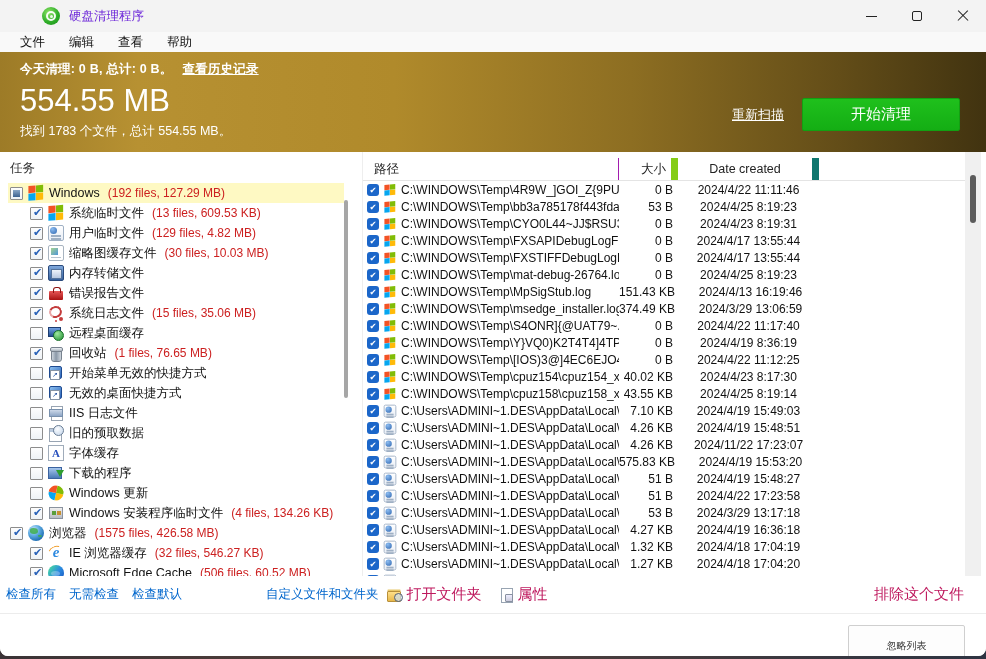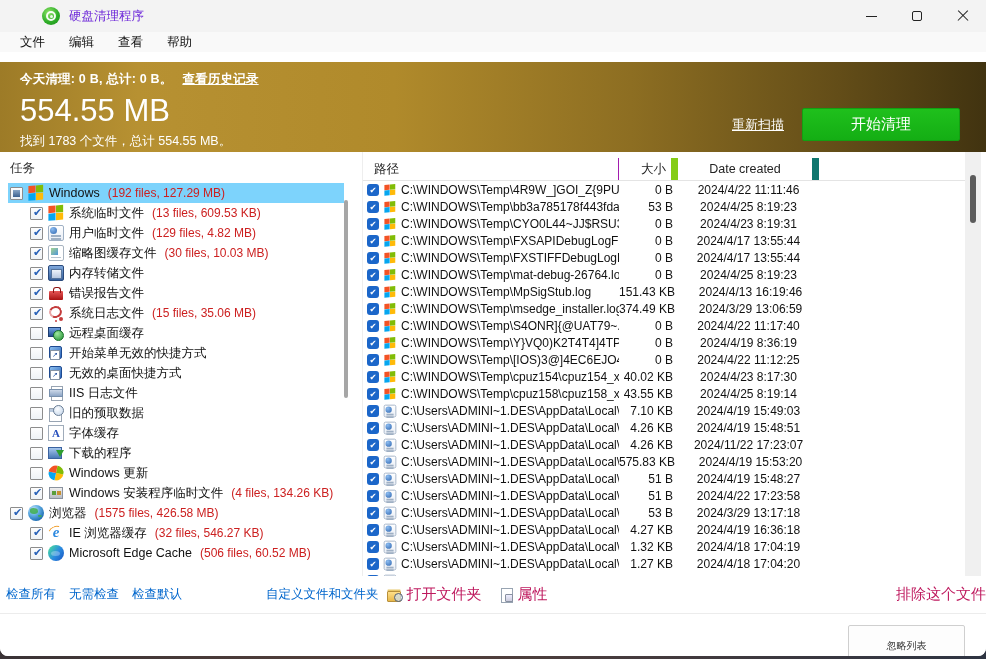--- a/index.html
+++ b/index.html
@@ -21,21 +21,21 @@
   .glyph-close { width:12px; height:12px; position:relative; }
   .glyph-close::before,.glyph-close::after { content:""; position:absolute; left:-1px; top:5px; width:14px; height:1.4px; background:#222; }
   .glyph-close::before { transform:rotate(45deg); }
   .glyph-close::after  { transform:rotate(-45deg); }
 
   
   .menubar { position:absolute; top:32px; left:0; right:0; height:20px; background:#f9f9f9; display:flex; align-items:center; padding-left:8px; }
   .menu-item { font-size:12.5px; color:#111; padding:2px 12px; }
 
   
-  .banner { position:absolute; top:62px; left:0; right:0; height:100px;
+  .banner { position:absolute; top:52px; left:0; right:0; height:100px;
     background:linear-gradient(90deg,#9d7b27 0%,#b79132 14%,#b08a2b 40%,#8d6e22 64%,#634d18 85%,#413310 100%);
     color:#fff; padding:9px 0 0 20px; }
   .banner-line1 { font-size:12.5px; font-weight:bold; letter-spacing:.2px; }
   .banner-link { text-decoration:underline; cursor:pointer; margin-left:10px; font-weight:bold; }
   .banner-big { font-size:31px; line-height:36px; margin-top:5px; font-weight:400; }
   .banner-line3 { font-size:12.5px; margin-top:4px; }
   .banner-right { position:absolute; right:26px; bottom:21px; display:flex; align-items:center; gap:18px; }
   .rescan-link { font-size:13px; color:#fff; text-decoration:underline; cursor:pointer; }
   .clean-btn { width:158px; height:33px; background:linear-gradient(#1fc01c,#14ae14); border:1px solid #12a012; border-radius:2px;
     color:#fff; font-size:15px; display:flex; align-items:center; justify-content:center; cursor:pointer; font-family:inherit; }
@@ -43,21 +43,21 @@
   
   .main { position:absolute; top:152px; left:0; right:0; height:424px; background:#fff; }
   .panel-header { font-size:12.5px; color:#333; }
 
   .tasks-panel { position:absolute; left:8px; top:0; width:348px; height:424px; overflow:hidden; }
   .tasks-header { position:absolute; top:8px; left:2px; }
   .tree { position:absolute; top:31px; left:0; right:12px; bottom:0; overflow:hidden; }
   .titem { height:20px; display:flex; align-items:center; gap:5px; font-size:12.5px; color:#111; cursor:default; }
   .titem.lvl0 { padding-left:2px; }
   .titem.lvl1 { padding-left:22px; }
-  .titem.selected { background:#7dd3fc; }
+  .titem.selected { background:#fef9c3; }
   .tcount { color:#cc2020; margin-left:3px; font-size:12px; white-space:nowrap; }
   .tlabel { white-space:nowrap; }
 
   .cb { width:13px; height:13px; border:1px solid #8c8c8c; background:linear-gradient(#fdfdfd,#eef2f6); position:relative; flex:none; border-radius:1px; }
   .cb.checked::after { content:"\2714"; position:absolute; left:0; top:-2px; width:13px; text-align:center; font-size:11px; color:#2a62b8; }
   .cb.mixed::after { content:""; position:absolute; inset:2px; background:linear-gradient(#8aa6c6,#3c618f); }
 
   .vscroll-left { position:absolute; right:8px; top:48px; width:4px; height:198px; background:#a6a6a6; border-radius:2px; }
 
   .files-panel { position:absolute; left:362px; top:0; right:5px; height:424px; border-left:1px solid #eee; overflow:hidden; }
@@ -173,21 +173,21 @@
     background:linear-gradient(#ffe08a,#e8b84a); border:1px solid #b8903a; border-radius:1px; box-shadow:0 -2px 0 -.5px #e8c86a; }
   .icon.folder-search::after { content:""; position:absolute; right:0; bottom:1px; width:7px; height:7px; border:1.5px solid #556070;
     border-radius:50%; background:rgba(205,225,245,.7); }
 
   .icon.properties-doc::before { content:""; position:absolute; left:3px; top:1px; width:10px; height:13px; background:#fff; border:1px solid #98a4b2; }
   .icon.properties-doc::after { content:""; position:absolute; right:1px; bottom:1px; width:6px; height:6px;
     background:linear-gradient(#eef,#ccd); border:1px solid #8890a0; border-radius:1px; }
 
   
   .toolbar { position:absolute; top:576px; left:0; right:0; height:38px; background:#fff; display:flex; align-items:center;
-    padding:0 0 0 6px; border-bottom:1px solid #ececec; }
+    padding:0 22px 0 6px; border-bottom:1px solid #ececec; }
   .tb-link { font-size:12.5px; color:#0066cc; cursor:pointer; white-space:nowrap; }
   .tb-gray { font-size:15px; color:#be185d; white-space:nowrap; }
   .tb-spacer { flex:1; }
 
   
   .footer { position:absolute; top:614px; left:0; right:0; height:42px; background:#fff; }
   .ignore-btn { position:absolute; right:21px; top:11px; width:117px; height:42px; background:#fdfdfd; border:1px solid #cfcfcf;
     border-radius:2px; font-size:10px; color:#333; font-family:inherit; display:flex; align-items:center; justify-content:center; cursor:pointer; }
 </style>
 </head>
@@ -273,20 +273,26 @@
             <span class="icon system-log"></span>
             <span class="tlabel">系统日志文件</span>
             <span class="tcount">(15 files, 35.06 MB)</span>
           </div>
           <div class="titem lvl1">
             <span class="cb unchecked"></span>
             <span class="icon remote-desktop"></span>
             <span class="tlabel">远程桌面缓存</span>
           </div>
           <div class="titem lvl1">
+            <span class="cb checked"></span>
+            <span class="icon recycle-bin"></span>
+            <span class="tlabel">回收站</span>
+            <span class="tcount">(1 files, 76.65 MB)</span>
+          </div>
+          <div class="titem lvl1">
             <span class="cb unchecked"></span>
             <span class="icon shortcut"></span>
             <span class="tlabel">开始菜单无效的快捷方式</span>
           </div>
           <div class="titem lvl1">
             <span class="cb unchecked"></span>
             <span class="icon shortcut"></span>
             <span class="tlabel">无效的桌面快捷方式</span>
           </div>
           <div class="titem lvl1">

